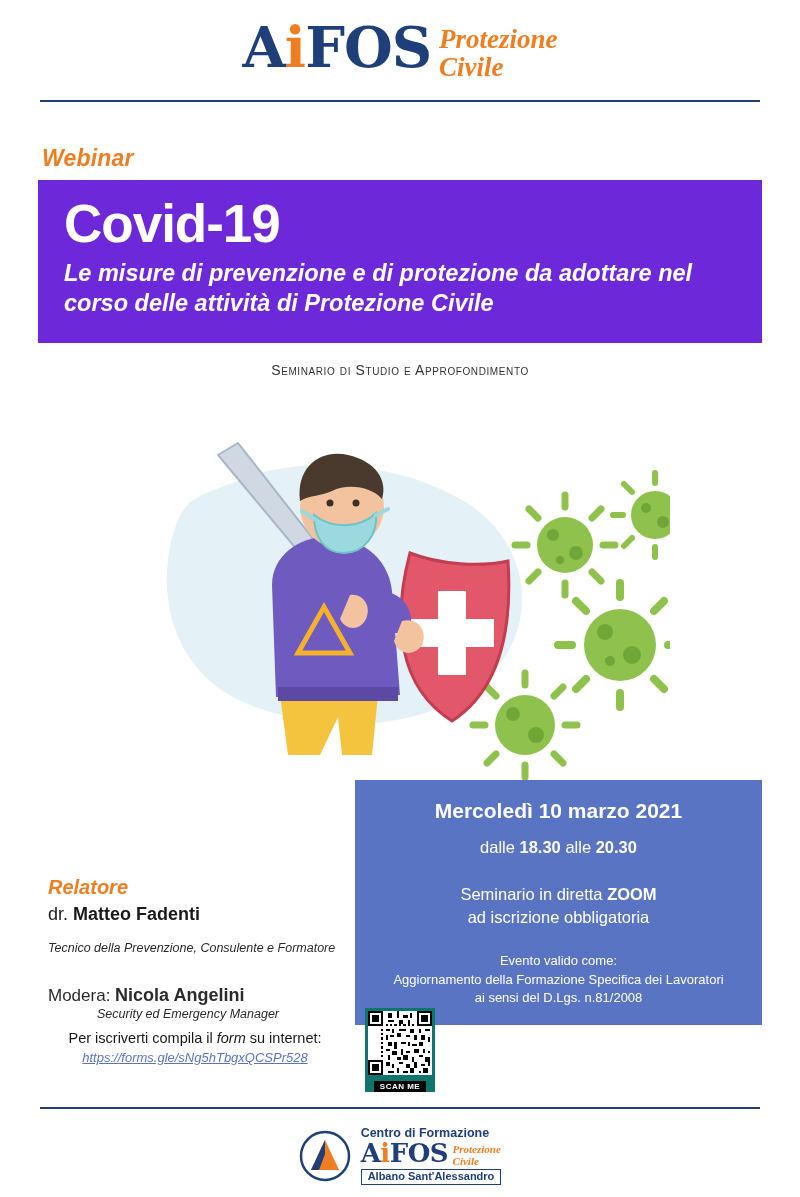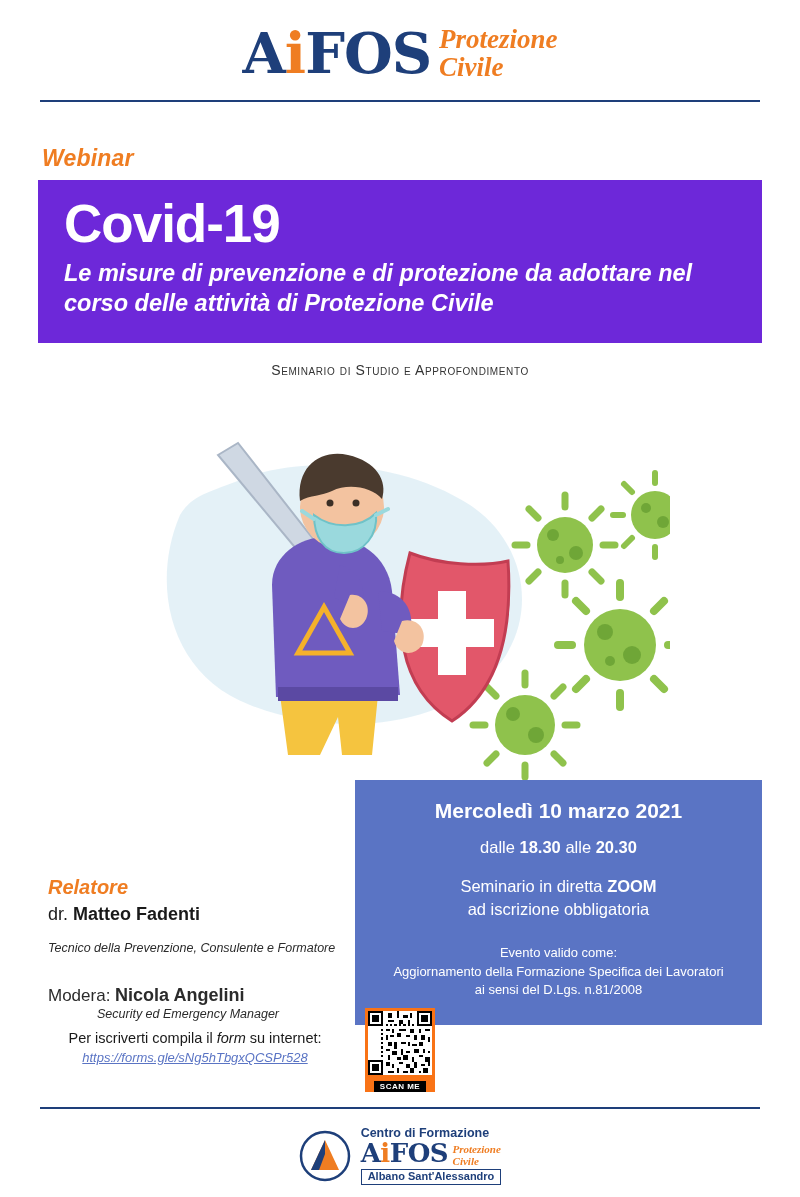--- a/index.html
+++ b/index.html
@@ -19,21 +19,21 @@
   
   .header {
     height: 100px;
     display: flex;
     align-items: center;
     justify-content: center;
     position: relative;
   }
   .brand {
     display: flex;
-    align-items: flex-end;
+    align-items: flex-start;
     gap: 8px;
   }
   .brand-main {
     font-family: "DejaVu Serif", serif;
     font-weight: bold;
     font-size: 56px;
     letter-spacing: -1px;
     color: #1e3f7a;
     line-height: 1;
   }
@@ -136,39 +136,39 @@
     font-size: 21px;
     font-weight: bold;
     line-height: 1.25;
   }
   .info-time {
     font-size: 16.5px;
     margin-top: 14px;
   }
   .info-time b { font-weight: bold; }
   .info-zoom {
-    margin-top: 18px;
+    margin-top: 26px;
     font-size: 16.5px;
     line-height: 1.35;
   }
   .info-zoom b { font-weight: bold; }
   .info-valid {
     margin-top: 24px;
     font-size: 13px;
     line-height: 1.45;
   }
 
   
   .qr-wrap {
     position: absolute;
     left: 365px;
     top: 1008px;
     width: 70px;
     height: 84px;
-    background: #f97316;
+    background: #0f766e;
     box-sizing: border-box;
     padding: 3px 3px 0 3px;
     text-align: center;
   }
   .qr-code {
     width: 64px;
     height: 64px;
     display: block;
   }
   .qr-label {

